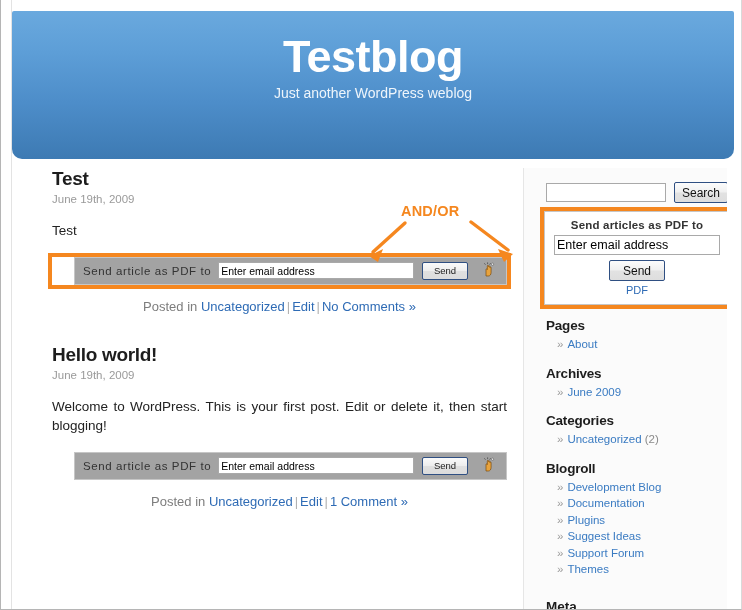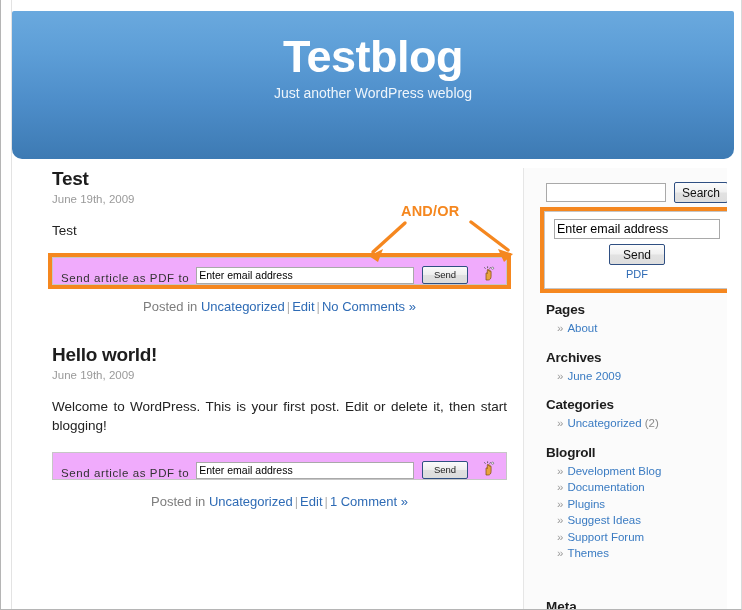--- a/index.html
+++ b/index.html
@@ -115,26 +115,27 @@
   .post-meta .sep { color: #b0b0b0; padding: 0 2px; }
 
   
   .pdf-form-wrap { position: relative; max-width: 455px; }
   .pdf-form-wrap.highlight {
     outline: 4px solid #f5871f;
     outline-offset: 0px;
   }
   .pdf-form {
     border: 1px solid #c6c6c6;
-    background: #f0abfc;
+    background: #a3a3a3;
     height: 28px;
     display: flex;
-    align-items: flex-end;
+    align-items: center;
     padding: 0 6px 0 8px;
     box-sizing: border-box;
+    margin-left: 22px;
   }
   .pdf-form-label {
     font-size: 11.5px;
     color: #333333;
     letter-spacing: 0.6px;
     white-space: nowrap;
     margin-right: 7px;
   }
   .pdf-email-input {
     flex: 1 1 auto;
@@ -367,20 +368,21 @@
 
   <div id="sidebar-col">
 
     <div class="search-row">
       <input id="search-input" type="text" value="" style="">
       <button id="search-button">Search</button>
     </div>
 
     <div id="pdf-widget-wrap">
       <div id="pdf-widget">
+        <div id="pdf-widget-title">Send articles as PDF to</div>
         <input id="pdf-widget-input" type="text" value="Enter email address" style="">
         <button id="pdf-widget-send">Send</button>
         <a id="pdf-widget-link" href="#">PDF</a>
       </div>
     </div>
 
     <div class="side-section">
       <div class="side-heading">Pages</div>
       <ul class="side-list">
         <li><span class="chev">»</span><a href="#">About</a></li>

